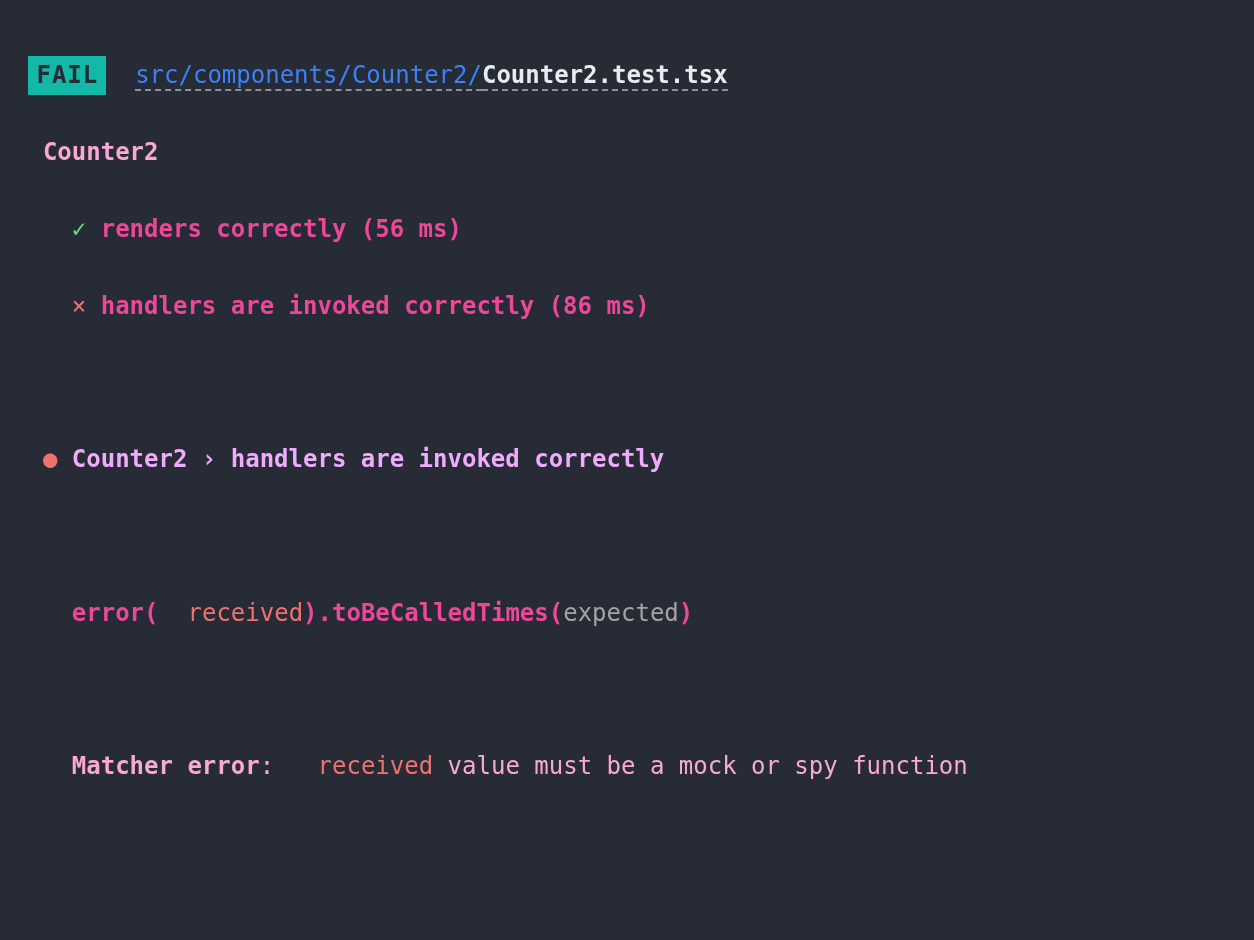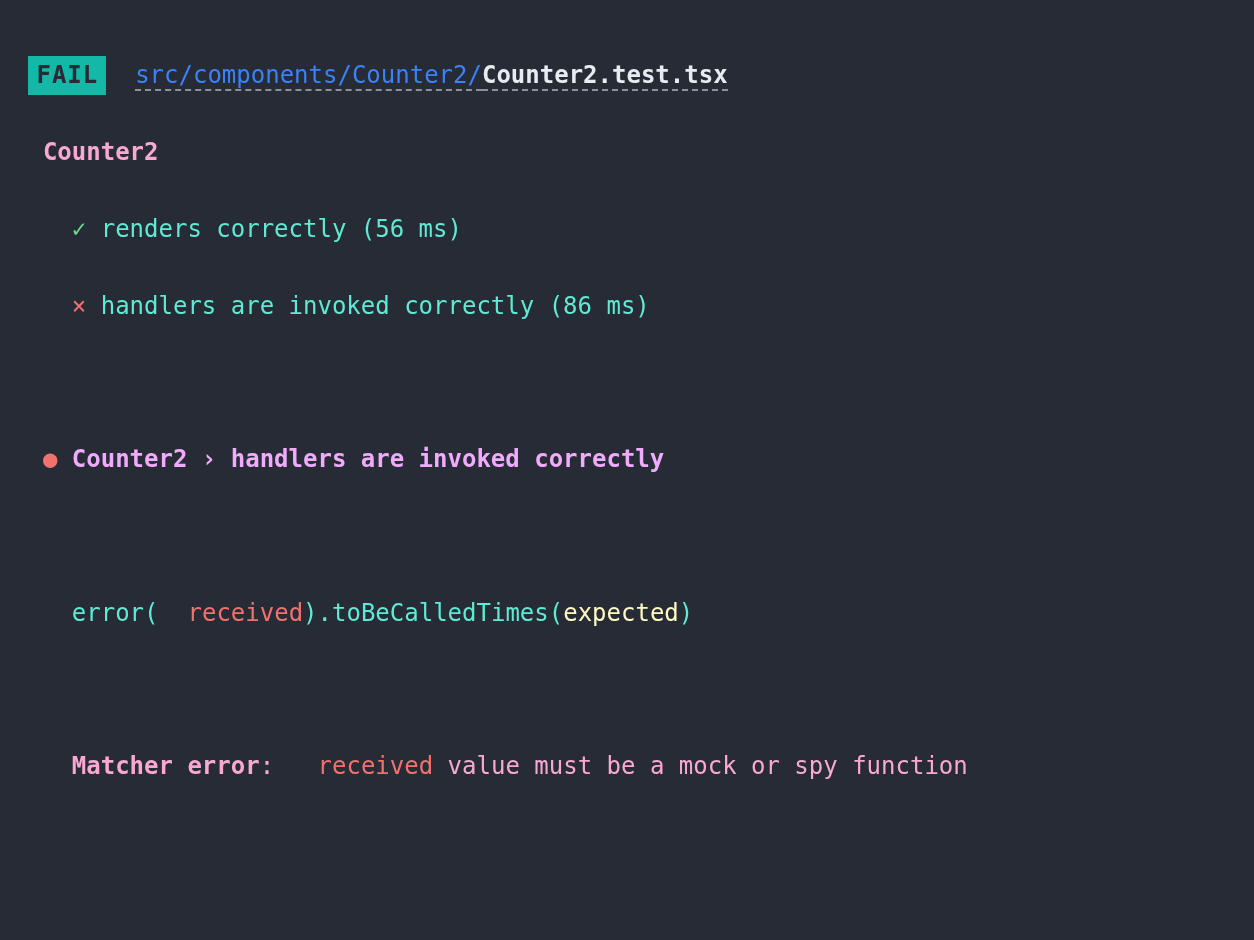--- a/index.html
+++ b/index.html
@@ -25,29 +25,29 @@
   .path-dir {
     color: #3b82f6;
     border-bottom: 2px dashed #8b919f;
   }
   .path-file {
     color: #e8ebf0;
     font-weight: 700;
     border-bottom: 2px dashed #8b919f;
     margin-top: 8px;
   }
-  .dim { color: #5eead4; }
+  .dim { color: #ec4899; font-weight: bold; }
   .white { color: #f9a8d4; }
   .bold { font-weight: 700; }
   .pass-icon { color: #6bd88a; }
   .fail-icon { color: #f1716f; }
   .red { color: #f1716f; margin-left: 29px; }
   .red-bold { color: #f0abfc; font-weight: 700; }
   .bullet { color: #f1716f; }
-  .green { color: #fef9c3; }
+  .green { color: #a3a3a3; }
 </style>
 </head>
 <body>
 
 <div class="root">
 <div> <span class="fail-badge">FAIL</span>  <span class="path-dir">src/components/Counter2/</span><span class="path-file">Counter2.test.tsx</span></div>
 <div>  <span class="white bold">Counter2</span></div>
 <div>    <span class="pass-icon">✓</span> <span class="dim">renders correctly</span> <span class="dim">(56 ms)</span></div>
 <div>    <span class="fail-icon">×</span> <span class="dim">handlers are invoked correctly</span> <span class="dim">(86 ms)</span></div>
 <div>&nbsp;</div>

